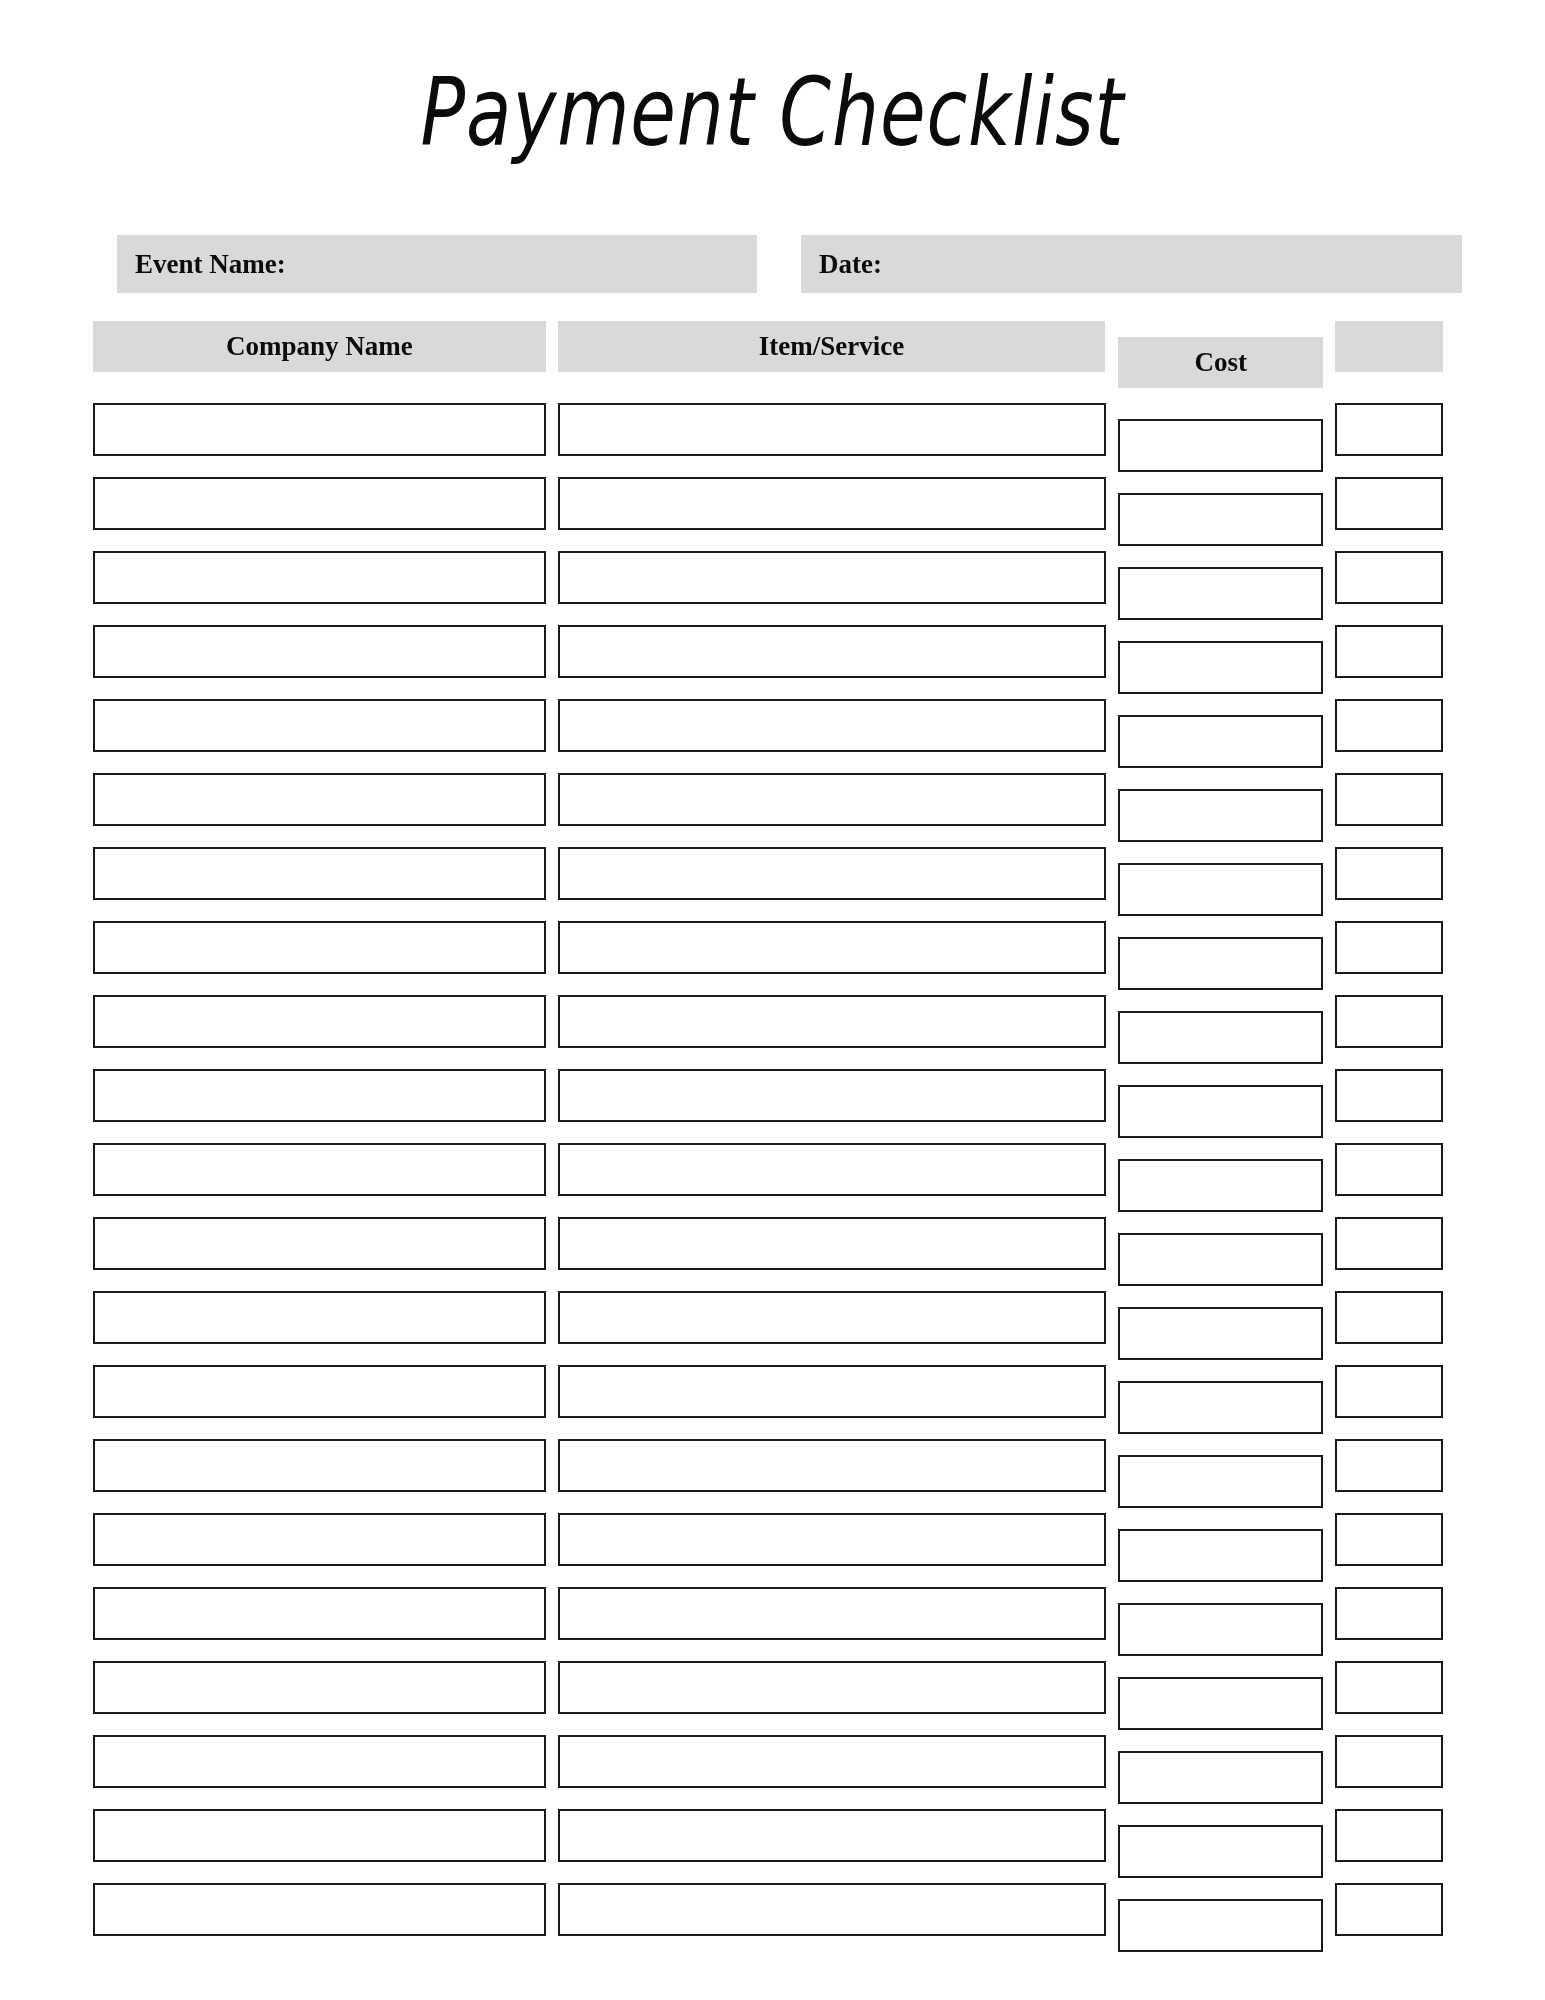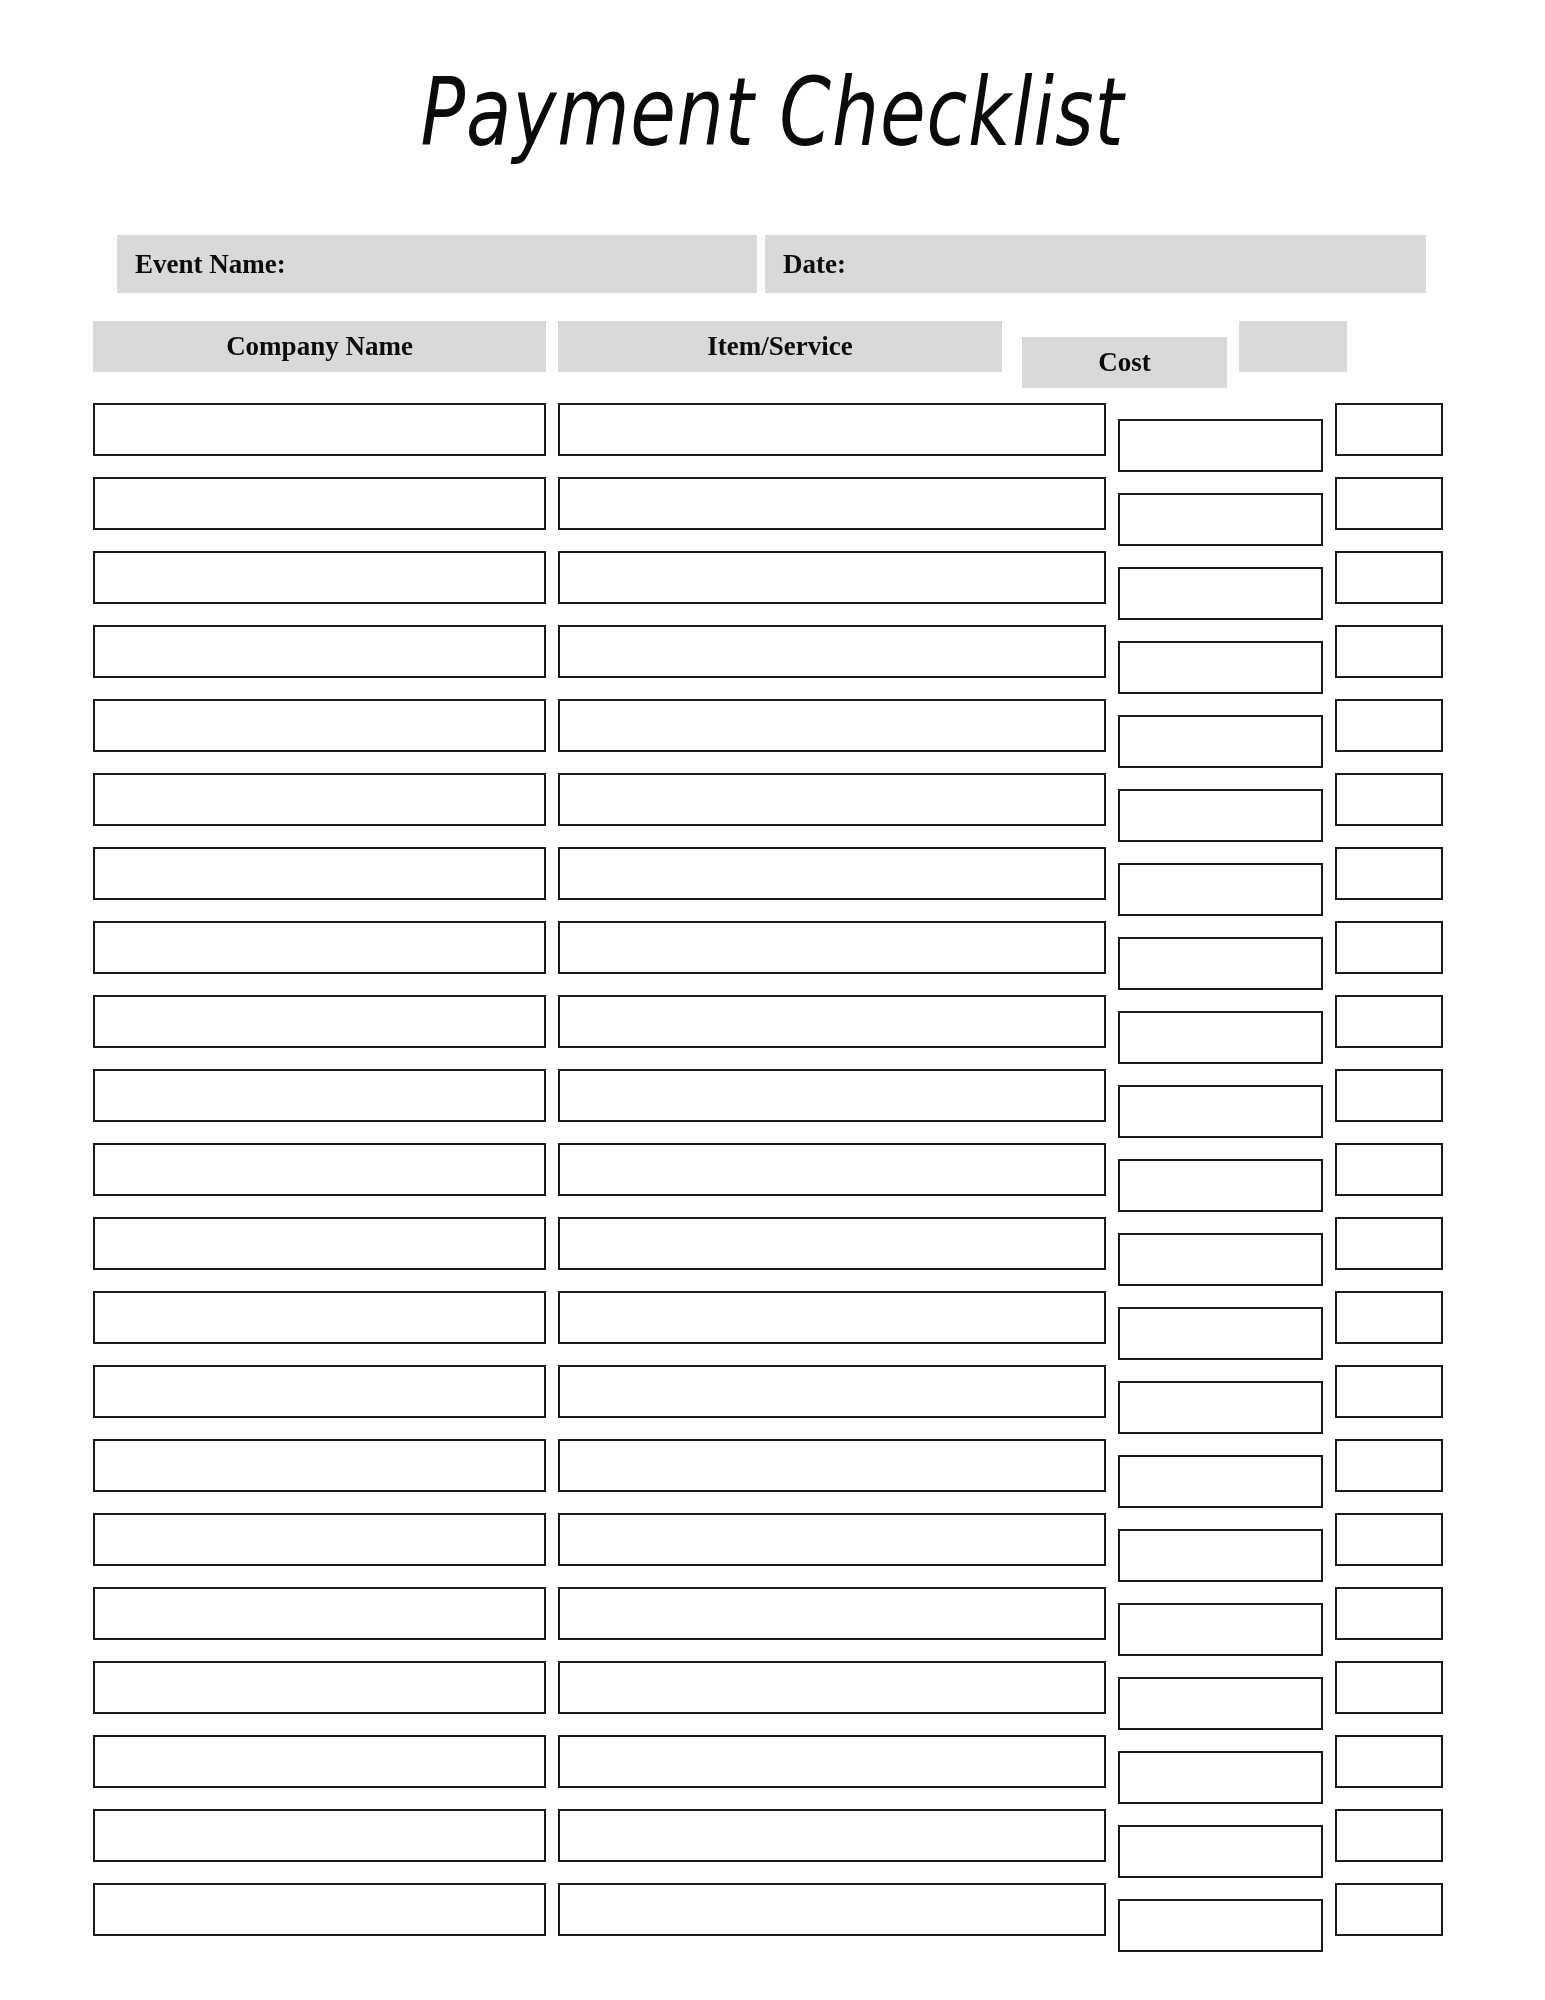--- a/index.html
+++ b/index.html
@@ -62,21 +62,21 @@
   .meta-field .meta-label {
     font-family: "Liberation Serif", serif;
     font-weight: bold;
     font-size: 27px;
     line-height: 58px;
     padding-left: 18px;
     color: #0c0c0c;
     white-space: nowrap;
   }
   #meta-event { left: 13px;   width: 640px; }
-  #meta-date  { left: 661px; width: 661px; }
+  #meta-date  { left: 697px; width: 661px; }
 
   
   .table {
     position: absolute;
     left: 93px;
     top: 321px;
     width: 1350px;
   }
 
   .row {
@@ -85,21 +85,21 @@
     margin-bottom: 14px;
   }
 
   .cell {
     box-sizing: border-box;
     height: 52px;
   }
 
   
   .c-company { width: 453px; margin-right: 12px; }
-  .c-item    { width: 444px; margin-right: 20px; }
+  .c-item    { width: 548px; margin-right: 13px; }
   .c-cost    { width: 205px; margin-right: 12px; margin-top: 16px; }
   .c-check   { width: 108px; margin-right: 0px;  }
 
   
   .header-row .cell {
     background: #d9d9d9;
     border: none;
     display: flex;
     align-items: center;
     justify-content: center;

